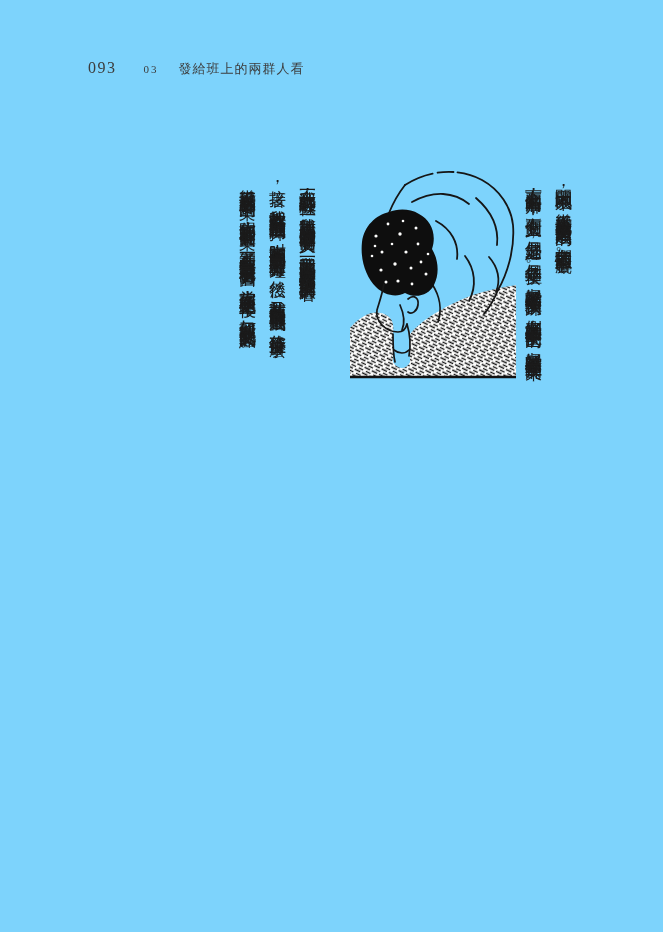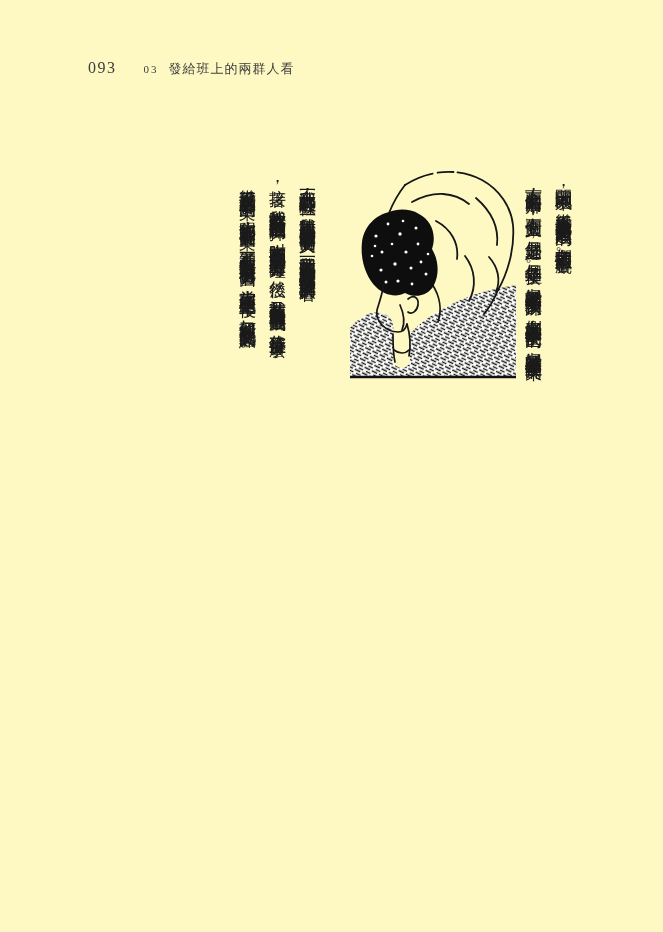--- a/index.html
+++ b/index.html
@@ -4,21 +4,21 @@
 <style>
   html, body { margin: 0; padding: 0; }
   body {
     width: 663px; height: 932px;
     background: #ffffff;
     font-family: "Liberation Serif", "DejaVu Serif", serif;
   }
   .page {
     position: relative;
     width: 663px; height: 932px;
-    background: #fef9c3;
+    background: #7dd3fc;
     color: #1b1b1b;
     overflow: hidden;
   }
   .running-head {
     position: absolute;
     top: 59px; left: 88px;
     display: flex;
     align-items: baseline;
     color: #3c3c3c;
   }
@@ -27,21 +27,21 @@
     letter-spacing: 1.5px;
   }
   .chapter {
     margin-left: 27px;
     font-size: 13px;
     letter-spacing: 1px;
     white-space: nowrap;
   }
   .chapter-no {
     font-size: 11px;
-    margin-right: 10px;
+    margin-right: 20px;
     letter-spacing: 2px;
   }
   .text-block {
     position: absolute;
     top: 140px; right: 85px;
     width: 466px; height: 760px;
     writing-mode: vertical-rl;
     text-orientation: mixed;
     line-break: strict;
     font-size: 17px;

